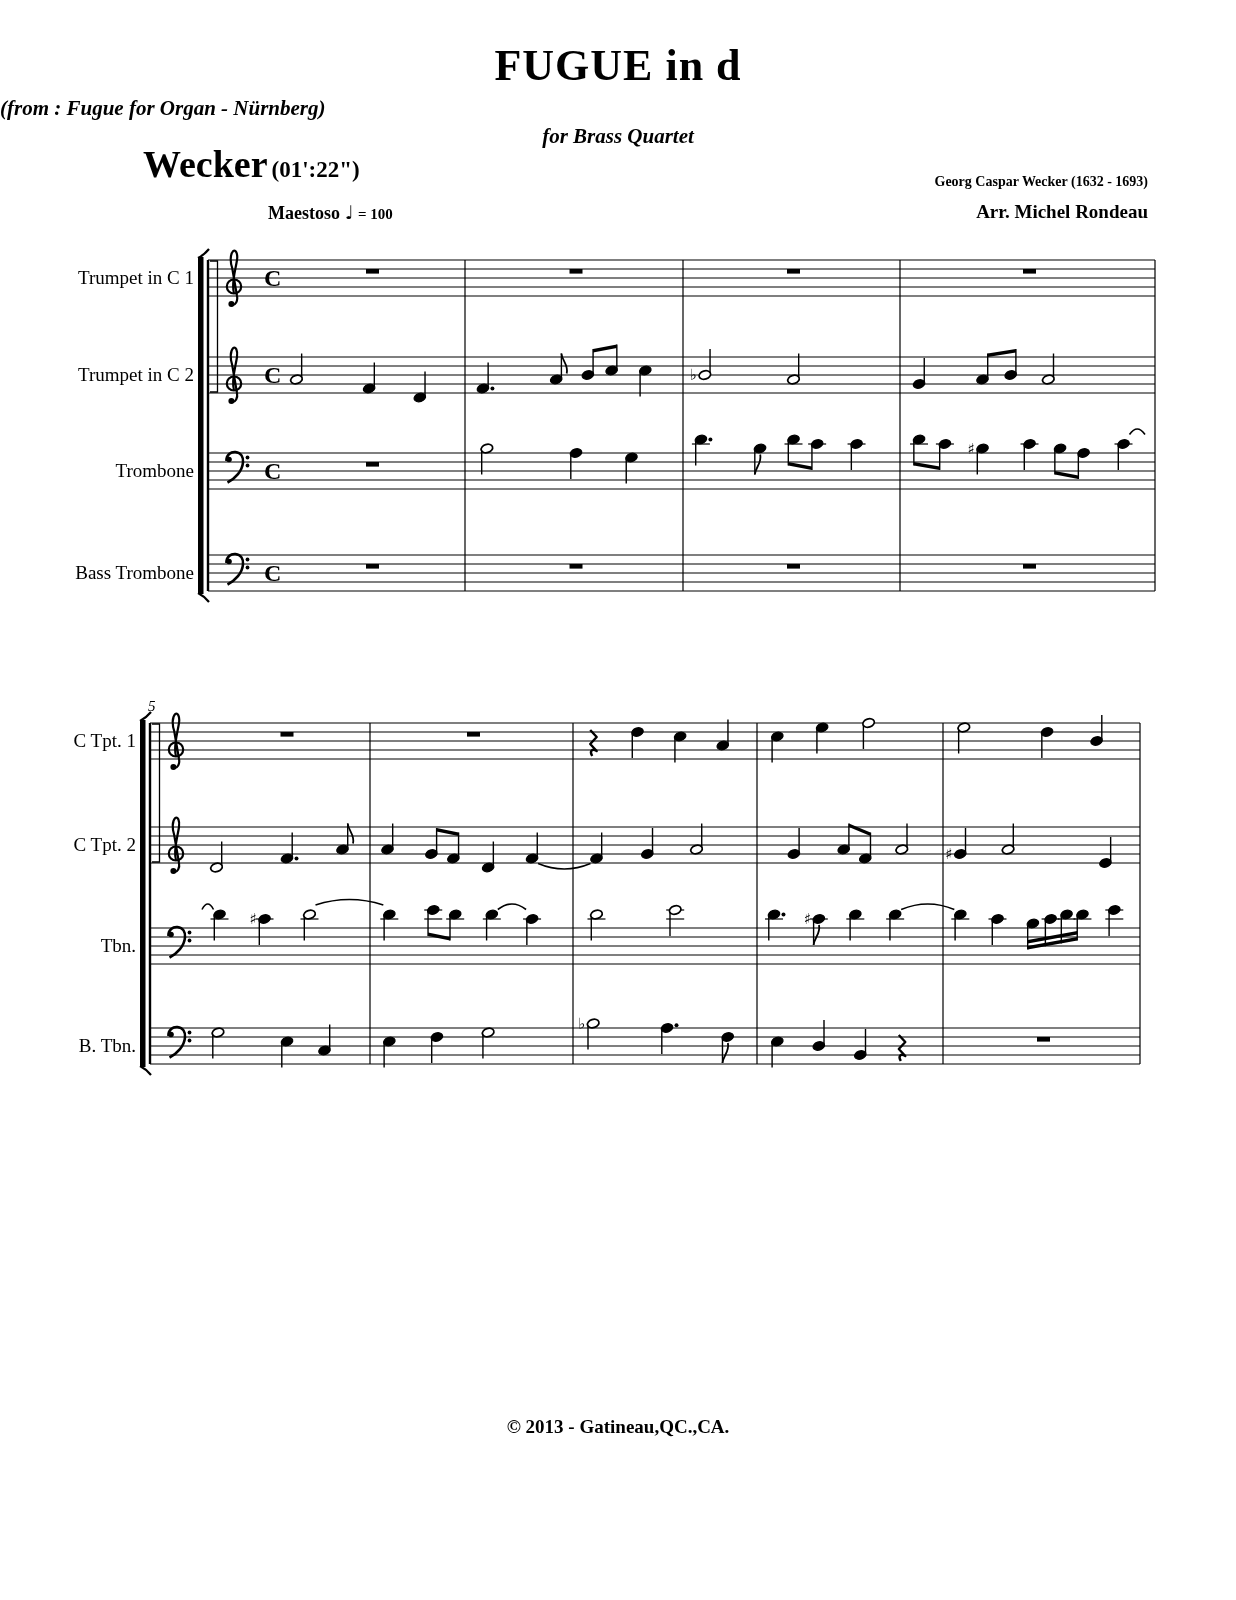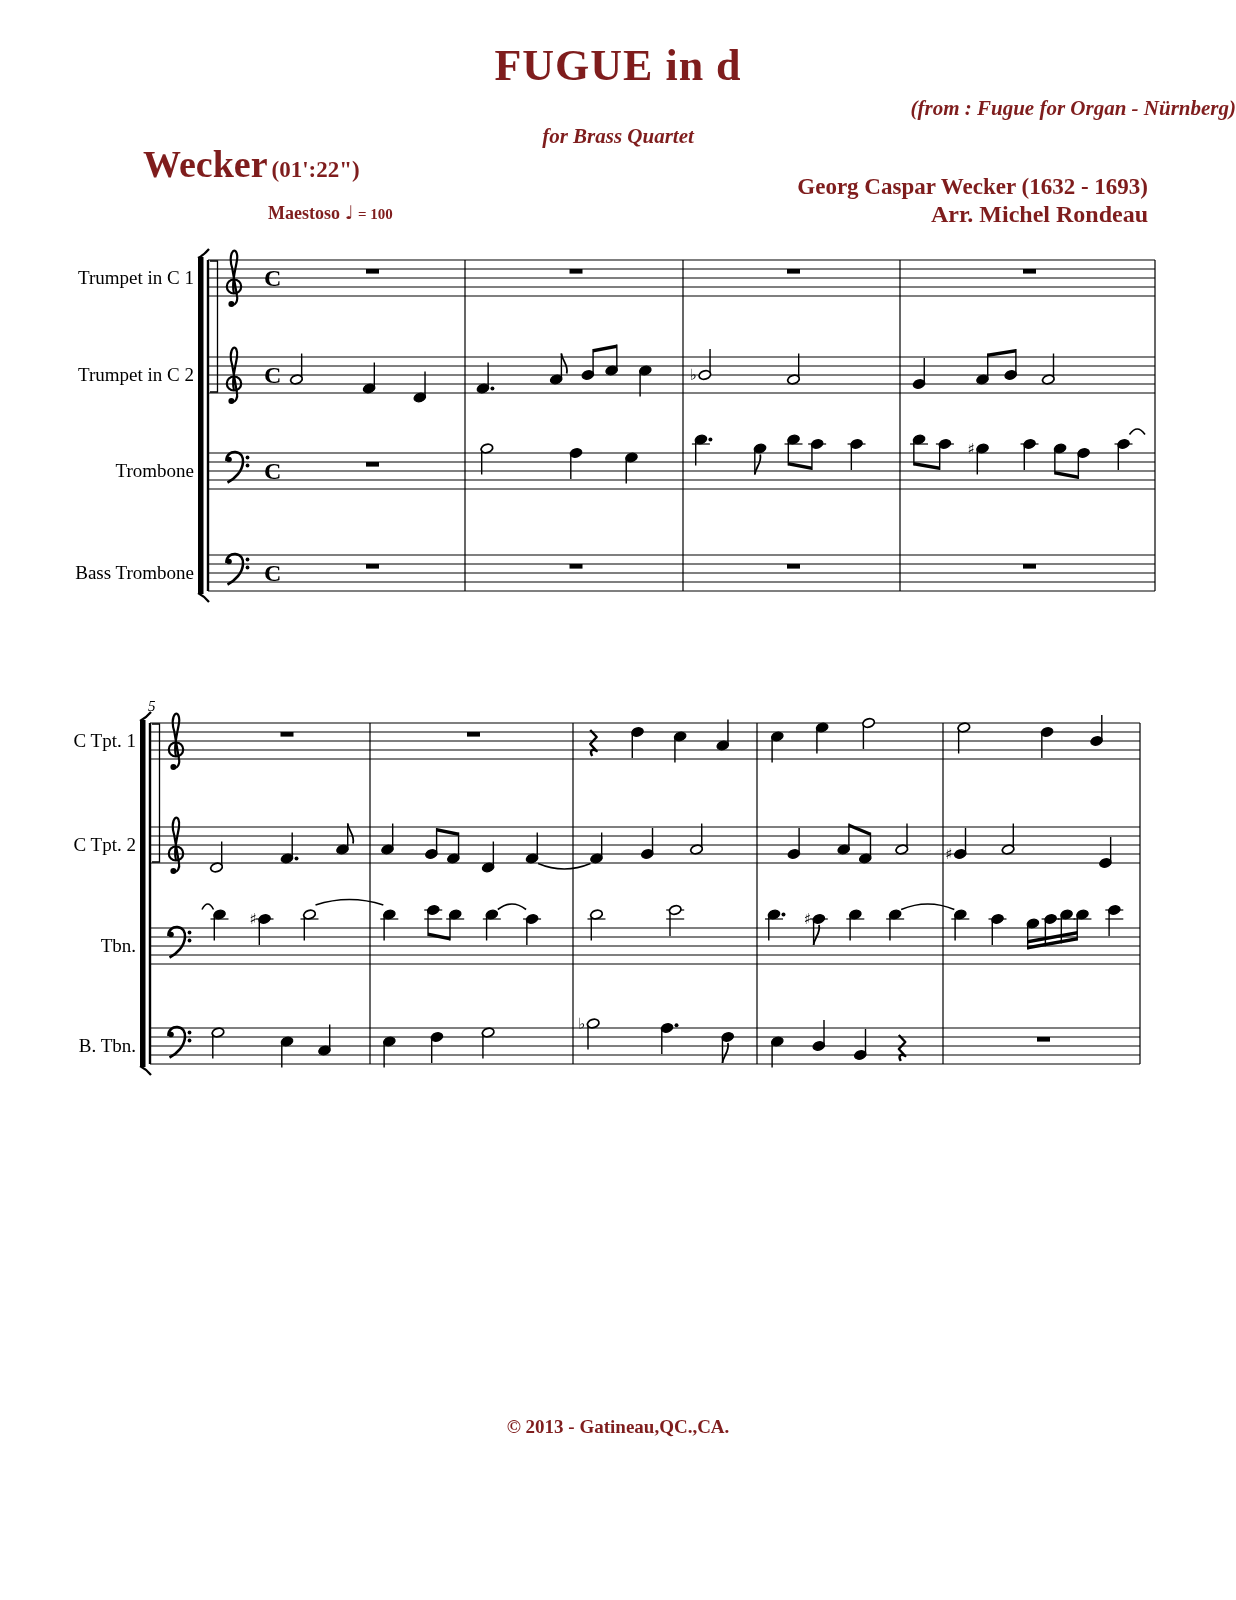--- a/index.html
+++ b/index.html
@@ -1,29 +1,29 @@
 <!DOCTYPE html>
 <html><head>
 <meta charset="utf-8">
 <style>
   html,body{margin:0;padding:0;background:#fff;}
   .page{position:relative;width:1236px;height:1600px;background:#ffffff;overflow:hidden;
-        font-family:"Liberation Serif", serif;color:#7f1d1d;}
+        font-family:"Liberation Serif", serif;color:#000000;}
   #score-svg{position:absolute;left:0;top:0;}
   .title{position:absolute;left:0;top:40px;width:1236px;text-align:center;
          font-weight:bold;font-size:44px;letter-spacing:1px;}
-  .subtitle{position:absolute;left:0;top:96px;width:1236px;text-align:right;
+  .subtitle{position:absolute;left:0;top:96px;width:1236px;text-align:left;
             font-weight:bold;font-style:italic;font-size:21px;}
   .subtitle2{position:absolute;left:0;top:124px;width:1236px;text-align:center;
              font-weight:bold;font-style:italic;font-size:21px;}
   .score-line{position:absolute;left:143px;top:142px;}
   .score-word{font-weight:bold;font-size:38px;}
   .score-dur{font-weight:bold;font-size:23px;}
-  .composer{position:absolute;right:88px;top:174px;font-weight:bold;font-size:23px;text-align:right;}
-  .arranger{position:absolute;right:88px;top:201px;font-weight:bold;font-size:24px;text-align:center;}
+  .composer{position:absolute;right:88px;top:174px;font-weight:bold;font-size:14px;text-align:right;}
+  .arranger{position:absolute;right:88px;top:201px;font-weight:bold;font-size:19px;text-align:center;}
   .tempo{position:absolute;left:268px;top:201px;font-size:18px;}
   .tempo-word{font-weight:bold;font-size:18px;}
   .tempo-note{font-family:"DejaVu Sans", sans-serif;font-size:19px;}
   .tempo-eq{font-size:15px;font-weight:bold;}
   .footer{position:absolute;left:0;top:1416px;width:1236px;text-align:center;
           font-weight:bold;font-size:19px;}
 </style>
 </head>
 <body>
 

